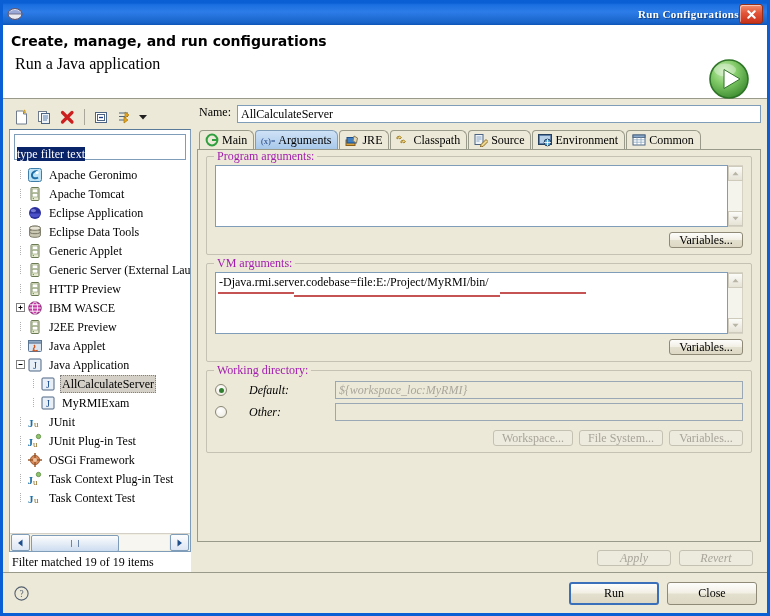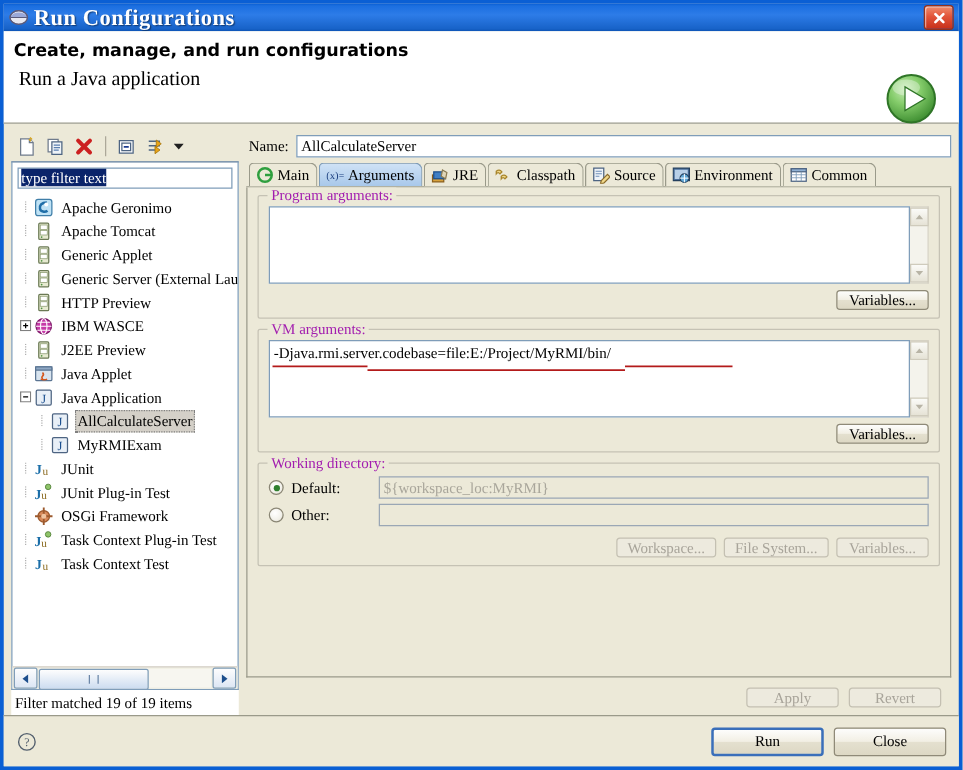--- a/index.html
+++ b/index.html
@@ -21,25 +21,25 @@
     height:22px;flex:0 0 22px;
     background:linear-gradient(to bottom,#0a5fd4 0%,#1b6fe0 8%,#2d7ce8 40%,#1863c9 90%,#0d54b5 100%);
     display:flex;align-items:center;
     padding:0 2px 0 4px;
     position:relative;
   }
   .title-icon{
     width:16px;height:16px;flex:0 0 16px;margin-right:4px;position:relative;
   }
   .title-text{
-    color:#ffffff;font-weight:bold;font-size:18px;
+    color:#ffffff;font-weight:bold;font-size:11px;
     font-family:"Liberation Serif", serif;
     letter-spacing:0.4px;
     text-shadow:1px 1px 1px rgba(0,0,0,.45);
-    flex:1 1 auto;white-space:nowrap;overflow:hidden;
+    flex:1 1 auto;white-space:nowrap;overflow:hidden;text-align:right;
   }
   .title-close{
     width:22px;height:18px;flex:0 0 22px;
     margin-right:2px;
     background:linear-gradient(to bottom,#f08e6e 0%,#e2553a 45%,#c7301a 100%);
     border:1px solid #93311c;border-radius:3px;
     display:flex;align-items:center;justify-content:center;
     box-shadow:inset 1px 1px 0 rgba(255,255,255,.5);
     cursor:pointer;
   }
@@ -80,21 +80,21 @@
     flex:1 1 auto;background:#ffffff;
     border:1px solid #7f9db9;border-top-color:#5a7a99;
     display:flex;flex-direction:column;min-height:0;
     box-sizing:border-box;
   }
   .filterwrap{padding:4px 4px 3px 4px;}
   .filterbox{
     width:100%;box-sizing:border-box;height:17px;
     border:1px solid #7f9db9;background:#fff;
     font-family:"Liberation Serif", serif;font-size:12px;
-    padding:0 2px;line-height:15px;
+    padding:12px 2px;line-height:15px;
   }
   .filterbox span{background:#0a246a;color:#fff;}
   .tree{
     flex:1 1 auto;overflow:hidden;padding:2px 0 0 4px;position:relative;
     font-family:"Liberation Serif", serif;font-size:12px;color:#000;
   }
   .trow{
     height:19px;display:flex;align-items:center;white-space:nowrap;
     cursor:default;padding-left:0px;
   }
@@ -121,21 +121,21 @@
   }
   .grip{width:6px;height:7px;border-left:1px solid #6b86a8;border-right:1px solid #6b86a8;}
   .filterstatus{
     height:20px;flex:0 0 20px;display:flex;align-items:center;
     font-family:"Liberation Serif", serif;font-size:12px;color:#000;
     padding-left:3px;background:#fff;overflow:hidden;white-space:nowrap;
   }
   
   .rightcol{flex:1 1 auto;display:flex;flex-direction:column;min-width:0;}
   .namerow{
-    display:flex;align-items:center;gap:6px;height:22px;flex:0 0 24px;
+    display:flex;gap:6px;height:22px;flex:0 0 24px;
     padding-left:2px;
   }
   .namelbl{font-family:"Liberation Serif", serif;font-size:12px;}
   .nameinput{
     flex:1 1 auto;height:18px;box-sizing:border-box;
     border:1px solid #7f9db9;background:#fff;
     font-family:"Liberation Serif", serif;font-size:12px;
     padding:0 3px;line-height:16px;
   }
   .tabstrip{
@@ -198,42 +198,42 @@
     background:linear-gradient(to bottom,#fdfdfc 0%,#f2efe4 48%,#e4e0cf 52%,#ddd8c4 100%);
     border:1px solid #8f8a78;border-radius:3px;
     font-family:"Liberation Serif", serif;font-size:12px;color:#000;
     display:flex;align-items:center;justify-content:center;cursor:pointer;
     padding:0 8px;
   }
   .btn.disabled{color:#a8a49a;border-color:#c4c0b2;background:#edeade;cursor:default;}
   .btn.default{
     border:2px solid #3a6fba;border-radius:3px;
   }
-  .radiorow{display:flex;align-items:center;height:22px;gap:6px;}
+  .radiorow{display:flex;align-items:center;height:22px;gap:22px;font-style:italic;}
   .radio{
     width:12px;height:12px;flex:0 0 12px;border-radius:50%;
     background:radial-gradient(circle at 40% 35%,#ffffff 0%,#f2f1ea 60%,#dcd8ca 100%);
     border:1px solid #8a8675;position:relative;box-sizing:border-box;
   }
   .radio.on::after{
     content:"";position:absolute;left:2.5px;top:2.5px;width:5px;height:5px;
     border-radius:50%;background:#2f7f2f;
   }
   .rlabel{font-family:"Liberation Serif", serif;font-size:12px;width:64px;}
   .rinput{
     flex:1 1 auto;height:18px;box-sizing:border-box;
     border:1px solid #9aa7b5;background:#ece9d8;
     font-family:"Liberation Serif", serif;font-size:12px;
     padding:0 3px;line-height:16px;color:#a9a69b;
   }
   .rinput.empty{background:#ece9d8;}
   .wdbtns{display:flex;justify-content:flex-end;gap:6px;margin-top:7px;}
   .applyrow{
     display:flex;justify-content:flex-end;gap:8px;
-    padding:8px 8px 6px 0;flex:0 0 auto;
+    padding:8px 8px 6px 0;flex:0 0 auto;font-style:italic;
   }
   .footer{
     flex:0 0 40px;display:flex;align-items:center;
     border-top:1px solid #9a9a8a;background:#ece9d8;
     padding:0 10px 0 10px;
   }
   .helpicon{width:17px;height:17px;cursor:pointer;}
   .footer-right{margin-left:auto;display:flex;gap:8px;}
   .btn.big{min-width:90px;height:23px;}
   .redline{position:absolute;left:0;top:0;pointer-events:none;}
@@ -357,20 +357,47 @@
                 </svg></span>
               <span class="tlabel">Apache Tomcat</span>
             </div>
             <div class="trow">
               <span class="texp">
                 <svg width="9" height="9">
                   <path d="M4.5 0 v9" stroke="#b0b0b0" stroke-width="1" stroke-dasharray="1 1"></path>
                 </svg>
               </span>
               <span class="ticon"><svg width="16" height="16" viewBox="0 0 16 16">
+                  <circle cx="8" cy="8" r="6" fill="#2b2f9e"></circle>
+                  <path d="M2.4 8.5 A6 6 0 0 0 13.6 8.5 Z" fill="#4d52c8"></path>
+                  <ellipse cx="6.4" cy="5.6" rx="2.6" ry="1.6" fill="#9ba0e8" opacity="0.7"></ellipse>
+                </svg></span>
+              <span class="tlabel">Eclipse Application</span>
+            </div>
+            <div class="trow">
+              <span class="texp">
+                <svg width="9" height="9">
+                  <path d="M4.5 0 v9" stroke="#b0b0b0" stroke-width="1" stroke-dasharray="1 1"></path>
+                </svg>
+              </span>
+              <span class="ticon"><svg width="16" height="16" viewBox="0 0 16 16">
+                  <ellipse cx="8" cy="4.2" rx="5.4" ry="2.1" fill="#d9d6c4" stroke="#7c7a68"></ellipse>
+                  <path d="M2.6 4.2 v7 a5.4 2.1 0 0 0 10.8 0 v-7" fill="#c9c6b2" stroke="#7c7a68"></path>
+                  <ellipse cx="8" cy="7.6" rx="5.4" ry="2.1" fill="none" stroke="#7c7a68"></ellipse>
+                  <ellipse cx="8" cy="4.2" rx="5.4" ry="2.1" fill="#e8e5d6" stroke="#7c7a68"></ellipse>
+                </svg></span>
+              <span class="tlabel">Eclipse Data Tools</span>
+            </div>
+            <div class="trow">
+              <span class="texp">
+                <svg width="9" height="9">
+                  <path d="M4.5 0 v9" stroke="#b0b0b0" stroke-width="1" stroke-dasharray="1 1"></path>
+                </svg>
+              </span>
+              <span class="ticon"><svg width="16" height="16" viewBox="0 0 16 16">
                   <rect x="4" y="1.5" width="8" height="13" rx="1" fill="#e6ead0" stroke="#6b7a55"></rect>
                   <rect x="5.2" y="3" width="5.6" height="3.6" fill="#ffffff" stroke="#8a9a70" stroke-width="0.6"></rect>
                   <rect x="5.2" y="7.4" width="5.6" height="3.6" fill="#ffffff" stroke="#8a9a70" stroke-width="0.6"></rect>
                   <circle cx="6.3" cy="12.6" r="0.7" fill="#4d8f3f"></circle>
                 </svg></span>
               <span class="tlabel">Generic Applet</span>
             </div>
             <div class="trow">
               <span class="texp">
                 <svg width="9" height="9">

